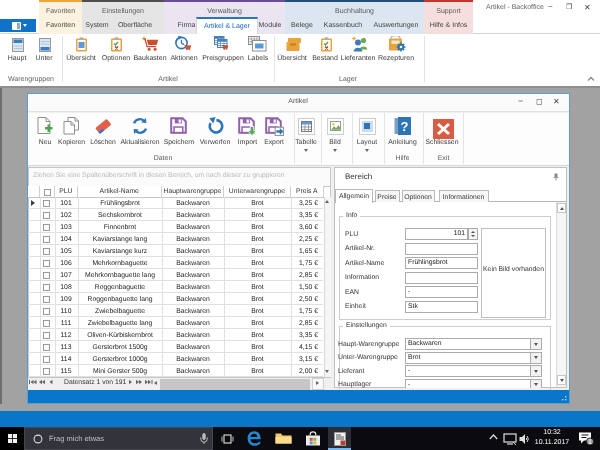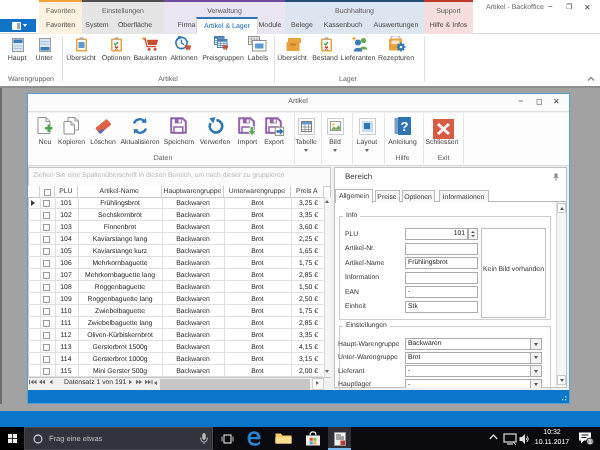--- a/index.html
+++ b/index.html
@@ -556,21 +556,21 @@
           <rect x="0" y="0" width="4.1" height="4.1"></rect>
           <rect x="4.9" y="0" width="4.1" height="4.1"></rect>
           <rect x="0" y="4.9" width="4.1" height="4.1"></rect>
           <rect x="4.9" y="4.9" width="4.1" height="4.1"></rect>
         </g>
       </svg>
   <div class="abs" style="left:24px;top:0;width:189px;height:23px;background:#33333b;border:1px solid #46464e;"></div>
   <svg class="abs" style="left:33px;top:7px;" width="10" height="10" viewBox="0 0 10 10">
         <circle cx="5" cy="5" r="3.9" fill="none" stroke="#dcdcdc" stroke-width="1.1"></circle>
       </svg>
-  <div class="abs" style="left:49px;top:7px;font-size:7.5px;color:#c0c0c0;">Frag eine etwas</div>
+  <div class="abs" style="left:49px;top:7px;font-size:7.5px;color:#c0c0c0;">Frag mich etwas</div>
   <svg class="abs" style="left:200px;top:5.5px;" width="8" height="12" viewBox="0 0 8 12">
         <g stroke="#b9b9b9" fill="#b9b9b9">
           <rect x="2.8" y="0.5" width="2.4" height="6" rx="1.2"></rect>
           <path d="M0.8,4.5 v1.5 a3.2,3.2 0 0 0 6.4,0 v-1.5" fill="none"></path>
           <line x1="4" y1="9.5" x2="4" y2="11"></line>
         </g>
       </svg>
   <svg class="abs" style="left:221px;top:6.5px;" width="13" height="10" viewBox="0 0 13 10">
         <rect x="3" y="1" width="7" height="8" fill="none" stroke="#e2e2e2" stroke-width="1.1"></rect>
         <path d="M1,2.5 v5" stroke="#9a9a9a" stroke-width="1.3"></path>

